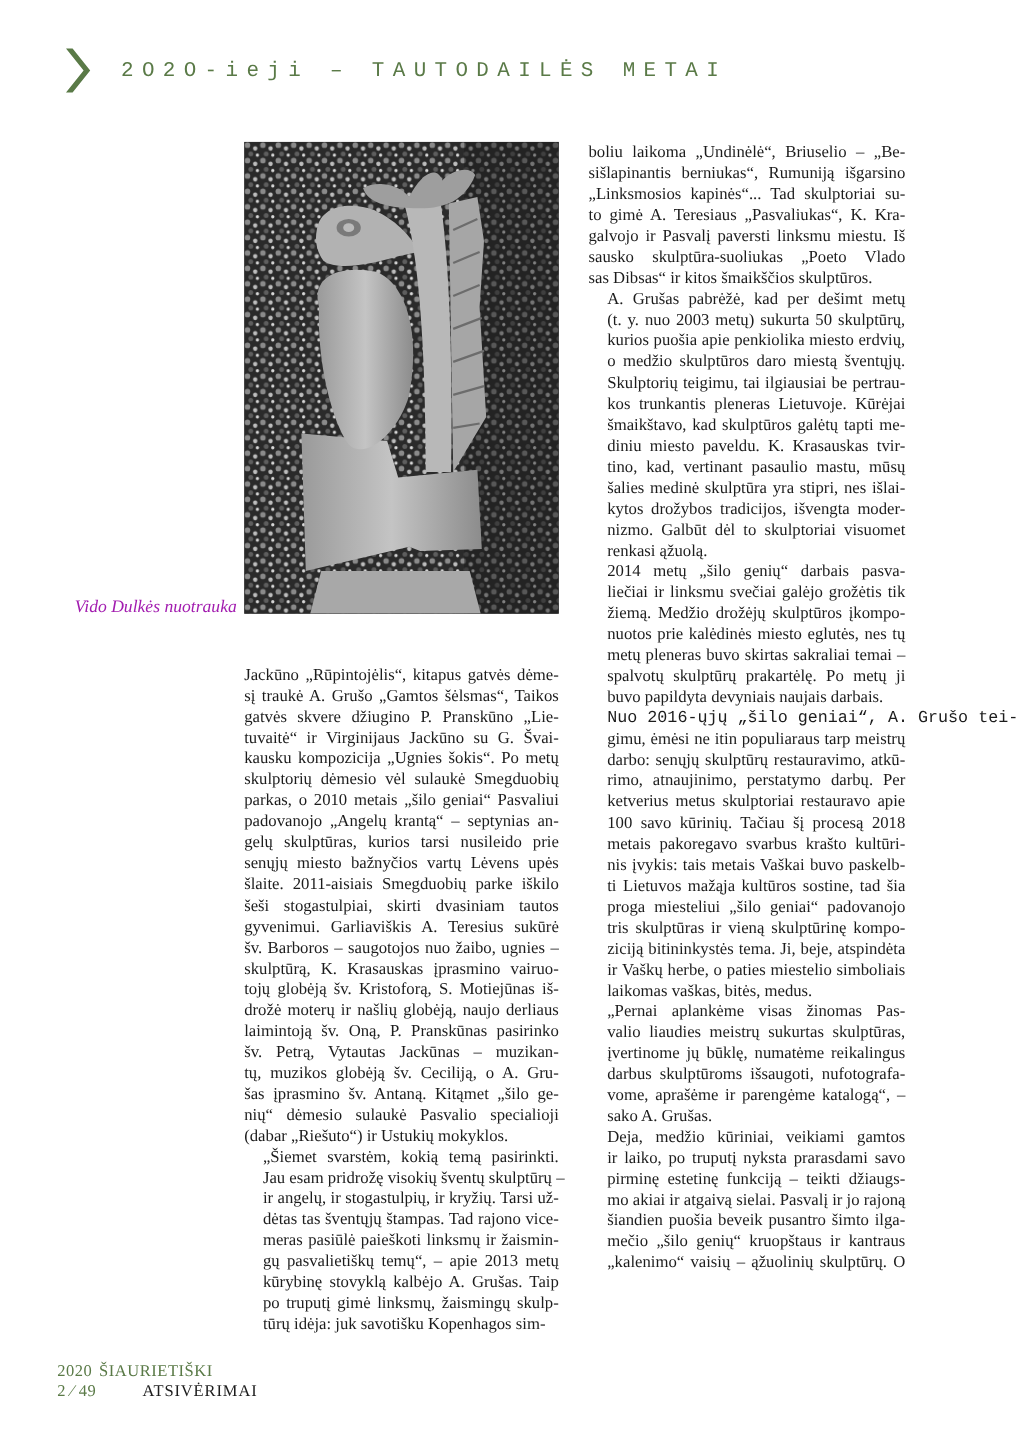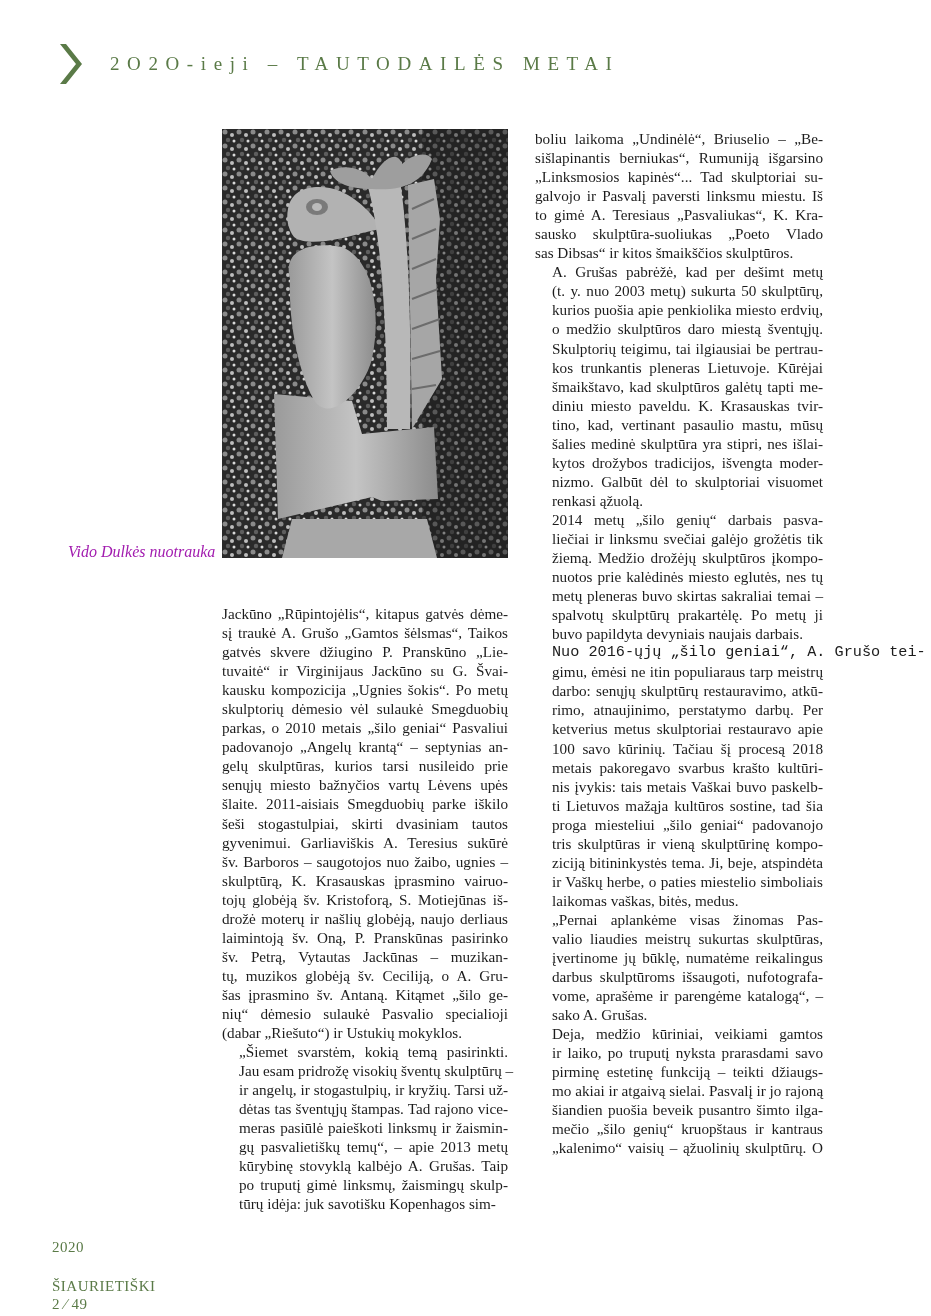--- a/index.html
+++ b/index.html
@@ -1,37 +1,37 @@
 <!DOCTYPE html>
 <html><head>
 <meta charset="utf-8">
 <style>
   html, body { margin: 0; padding: 0; background: #ffffff; }
   body { width: 931px; height: 1316px; position: relative; overflow: hidden;
          font-family: "Liberation Serif", "DejaVu Serif", serif; color: #1c1c1c; }
 
   .header { position: absolute; left: 58px; top: 42px; height: 44px; display: flex; align-items: center; }
   .header-logo { width: 30px; height: 44px; margin-right: 22px; }
-  .header-title { font-family: Liberation Serif, serif; font-size: 19px; letter-spacing: 7.6px; color: #5a7a47; white-space: nowrap; }
+  .header-title { font-family: Liberation Mono, monospace; font-size: 19px; letter-spacing: 7.6px; color: #5a7a47; white-space: nowrap; }
 
   .caption { position: absolute; left: 68px; top: 543px; font-size: 16px; font-style: italic; color: #a21caf; }
 
   .photo { position: absolute; left: 222px; top: 129px; width: 286px; height: 429px; overflow: hidden; background: #3a3a3a; }
   .photo svg { display: block; width: 100%; height: 100%; }
 
   .col { position: absolute; width: 286px; font-size: 15.2px; line-height: 19.05px; text-align: justify; hyphens: manual; }
   .col-left { left: 222px; top: 604px; }
   .col-right { left: 535px; top: 129px; width: 288px; }
   .col p { margin: 0; text-indent: 0; }
   .col p.indent { text-indent: 17px; }
   .line { display: block; text-align: justify; text-align-last: justify; white-space: nowrap; overflow: visible; }
   .line.last { text-align-last: left; }
 
   .footer { position: absolute; left: 52px; top: 1238px; font-size: 15px; line-height: 18px; }
-  .footer .row { display: flex; gap: 21px; white-space: nowrap; flex-direction: column; }
+  .footer .row { display: flex; gap: 6px; white-space: nowrap; }
   .footer .g { color: #5a7a47; letter-spacing: 0.5px; }
   .footer .d { color: #1c1c1c; letter-spacing: 0.8px; margin-left: 36px; }
 </style>
 </head>
 <body>
 
 <div class="header">
   <svg class="header-logo" viewBox="0 0 30 44">
     <polygon points="2,2 8,2 24,22 8,42 2,42 18,22" fill="#5a7a47"></polygon>
     <polygon points="2,12 6,12 14,22 6,32 2,32 10,22" fill="#ffffff"></polygon>
@@ -116,22 +116,22 @@
       <span class="line">po truputį gimė linksmų, žaismingų skulp-</span>
       <span class="line last">tūrų idėja: juk savotišku Kopenhagos sim-</span>
     </p>
 </div>
 
 <div class="col col-right">
   <p id="rp0">
       <span class="line">boliu laikoma „Undinėlė“, Briuselio – „Be-</span>
       <span class="line">sišlapinantis berniukas“, Rumuniją išgarsino</span>
       <span class="line">„Linksmosios kapinės“... Tad skulptoriai su-</span>
+      <span class="line">to gimė A. Teresiaus „Pasvaliukas“, K. Kra-</span>
       <span class="line">galvojo ir Pasvalį paversti linksmu miestu. Iš</span>
-      <span class="line">to gimė A. Teresiaus „Pasvaliukas“, K. Kra-</span>
       <span class="line">sausko skulptūra-suoliukas „Poeto Vlado</span>
       <span class="line last">sas Dibsas“ ir kitos šmaikščios skulptūros.</span>
     </p>
   <p id="rp1" class="indent">
       <span class="line" style="text-indent: 17px;">A. Grušas pabrėžė, kad per dešimt metų</span>
       <span class="line">(t. y. nuo 2003 metų) sukurta 50 skulptūrų,</span>
       <span class="line">kurios puošia apie penkiolika miesto erdvių,</span>
       <span class="line">o medžio skulptūros daro miestą šventųjų.</span>
       <span class="line">Skulptorių teigimu, tai ilgiausiai be pertrau-</span>
       <span class="line">kos trunkantis pleneras Lietuvoje. Kūrėjai</span>

